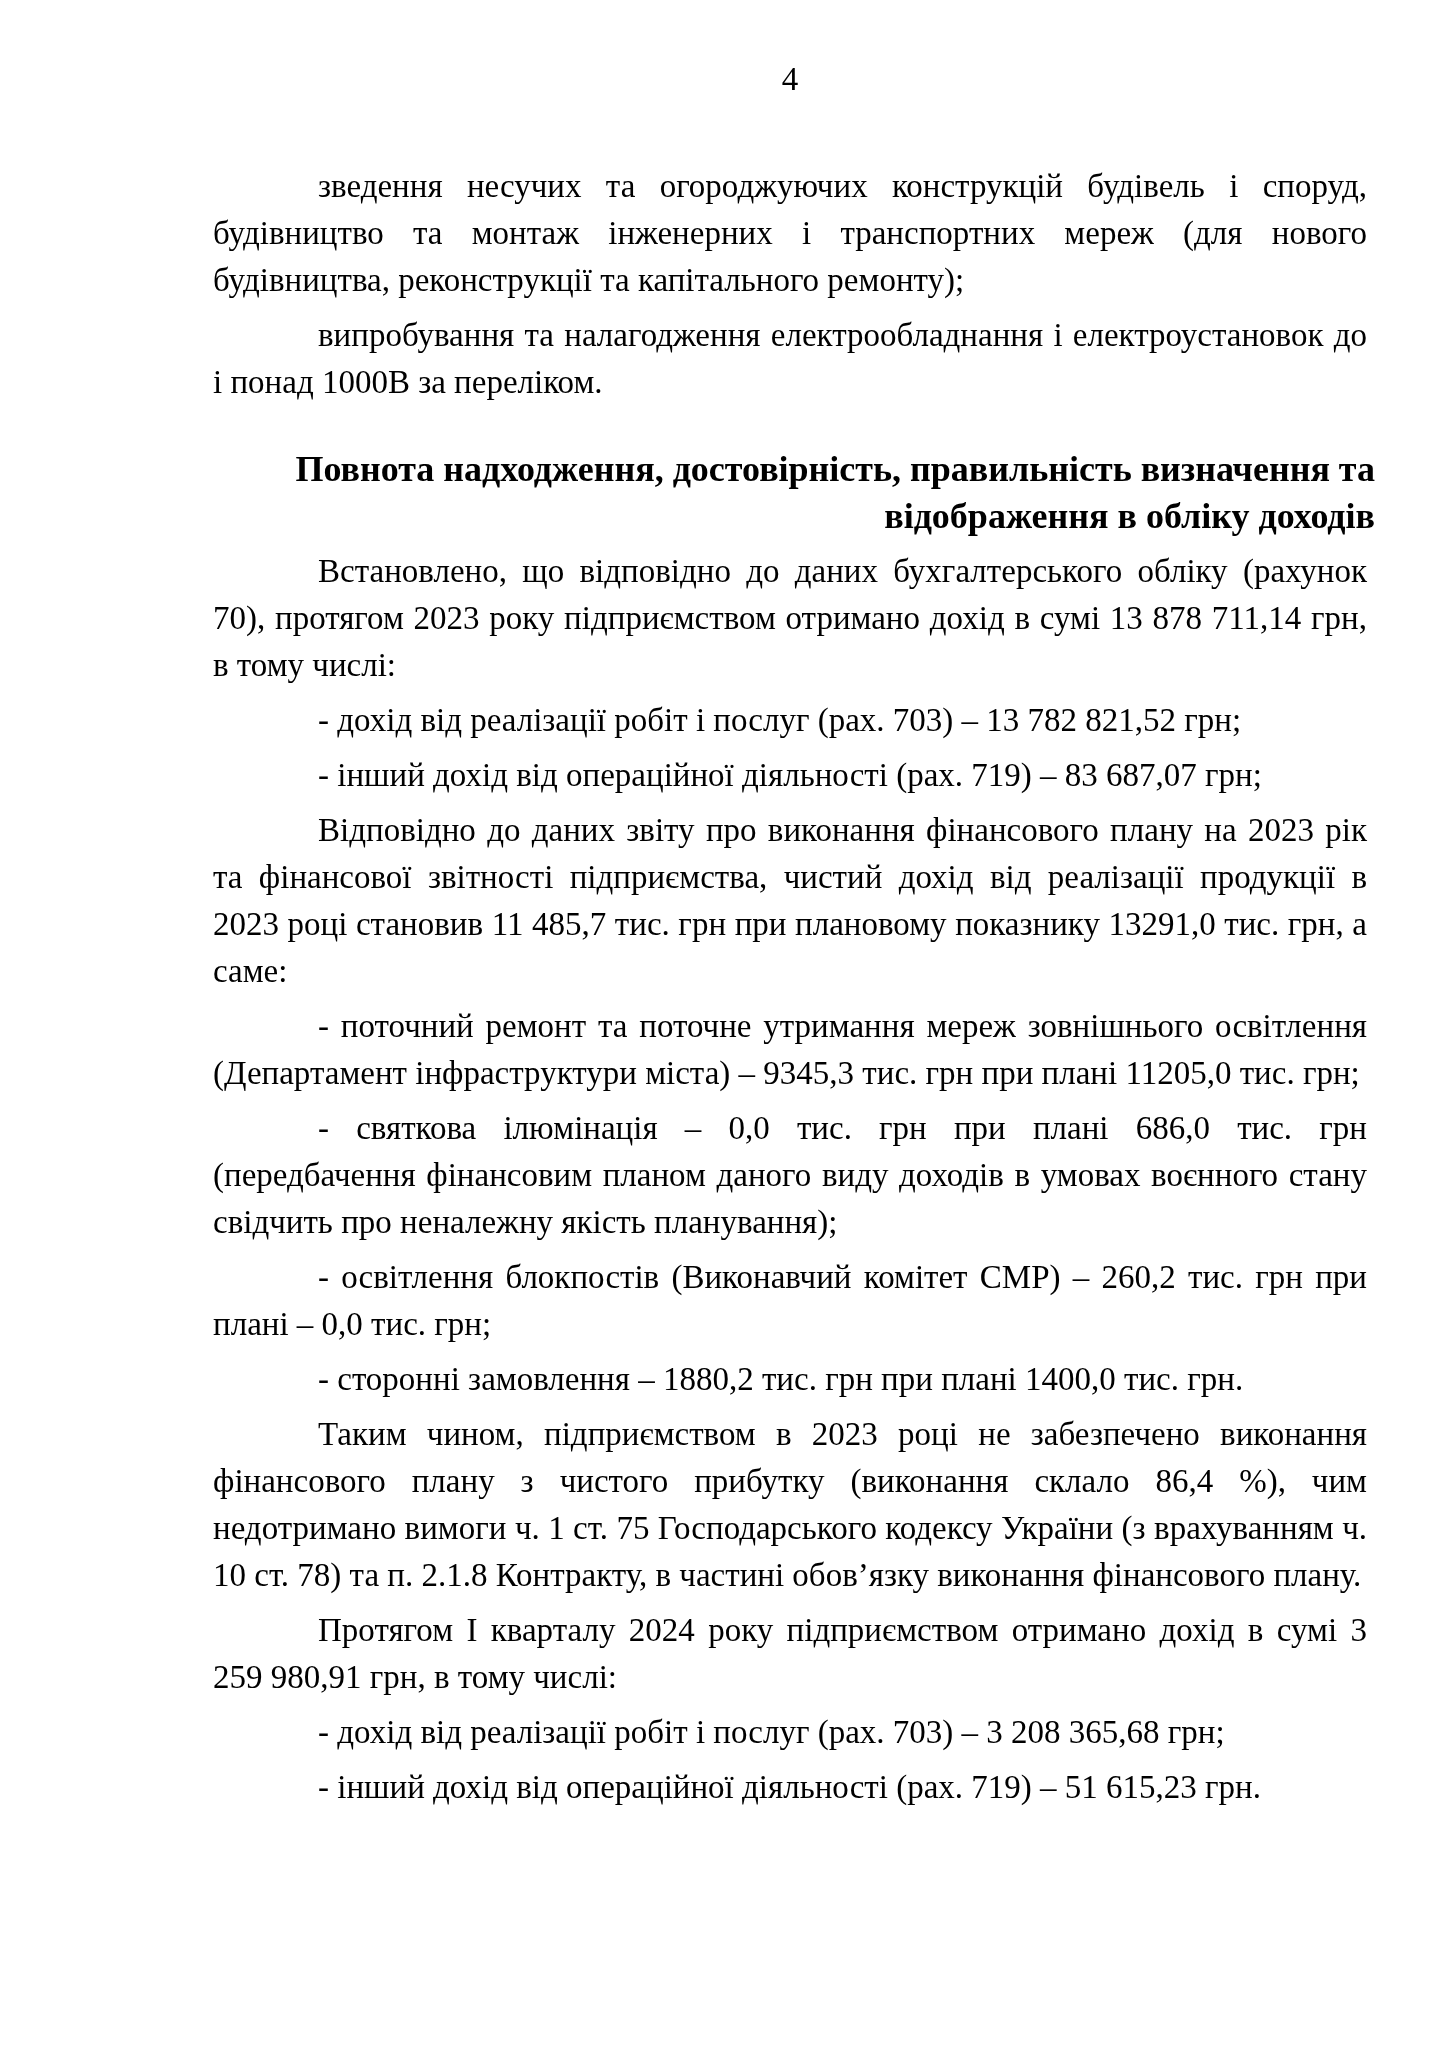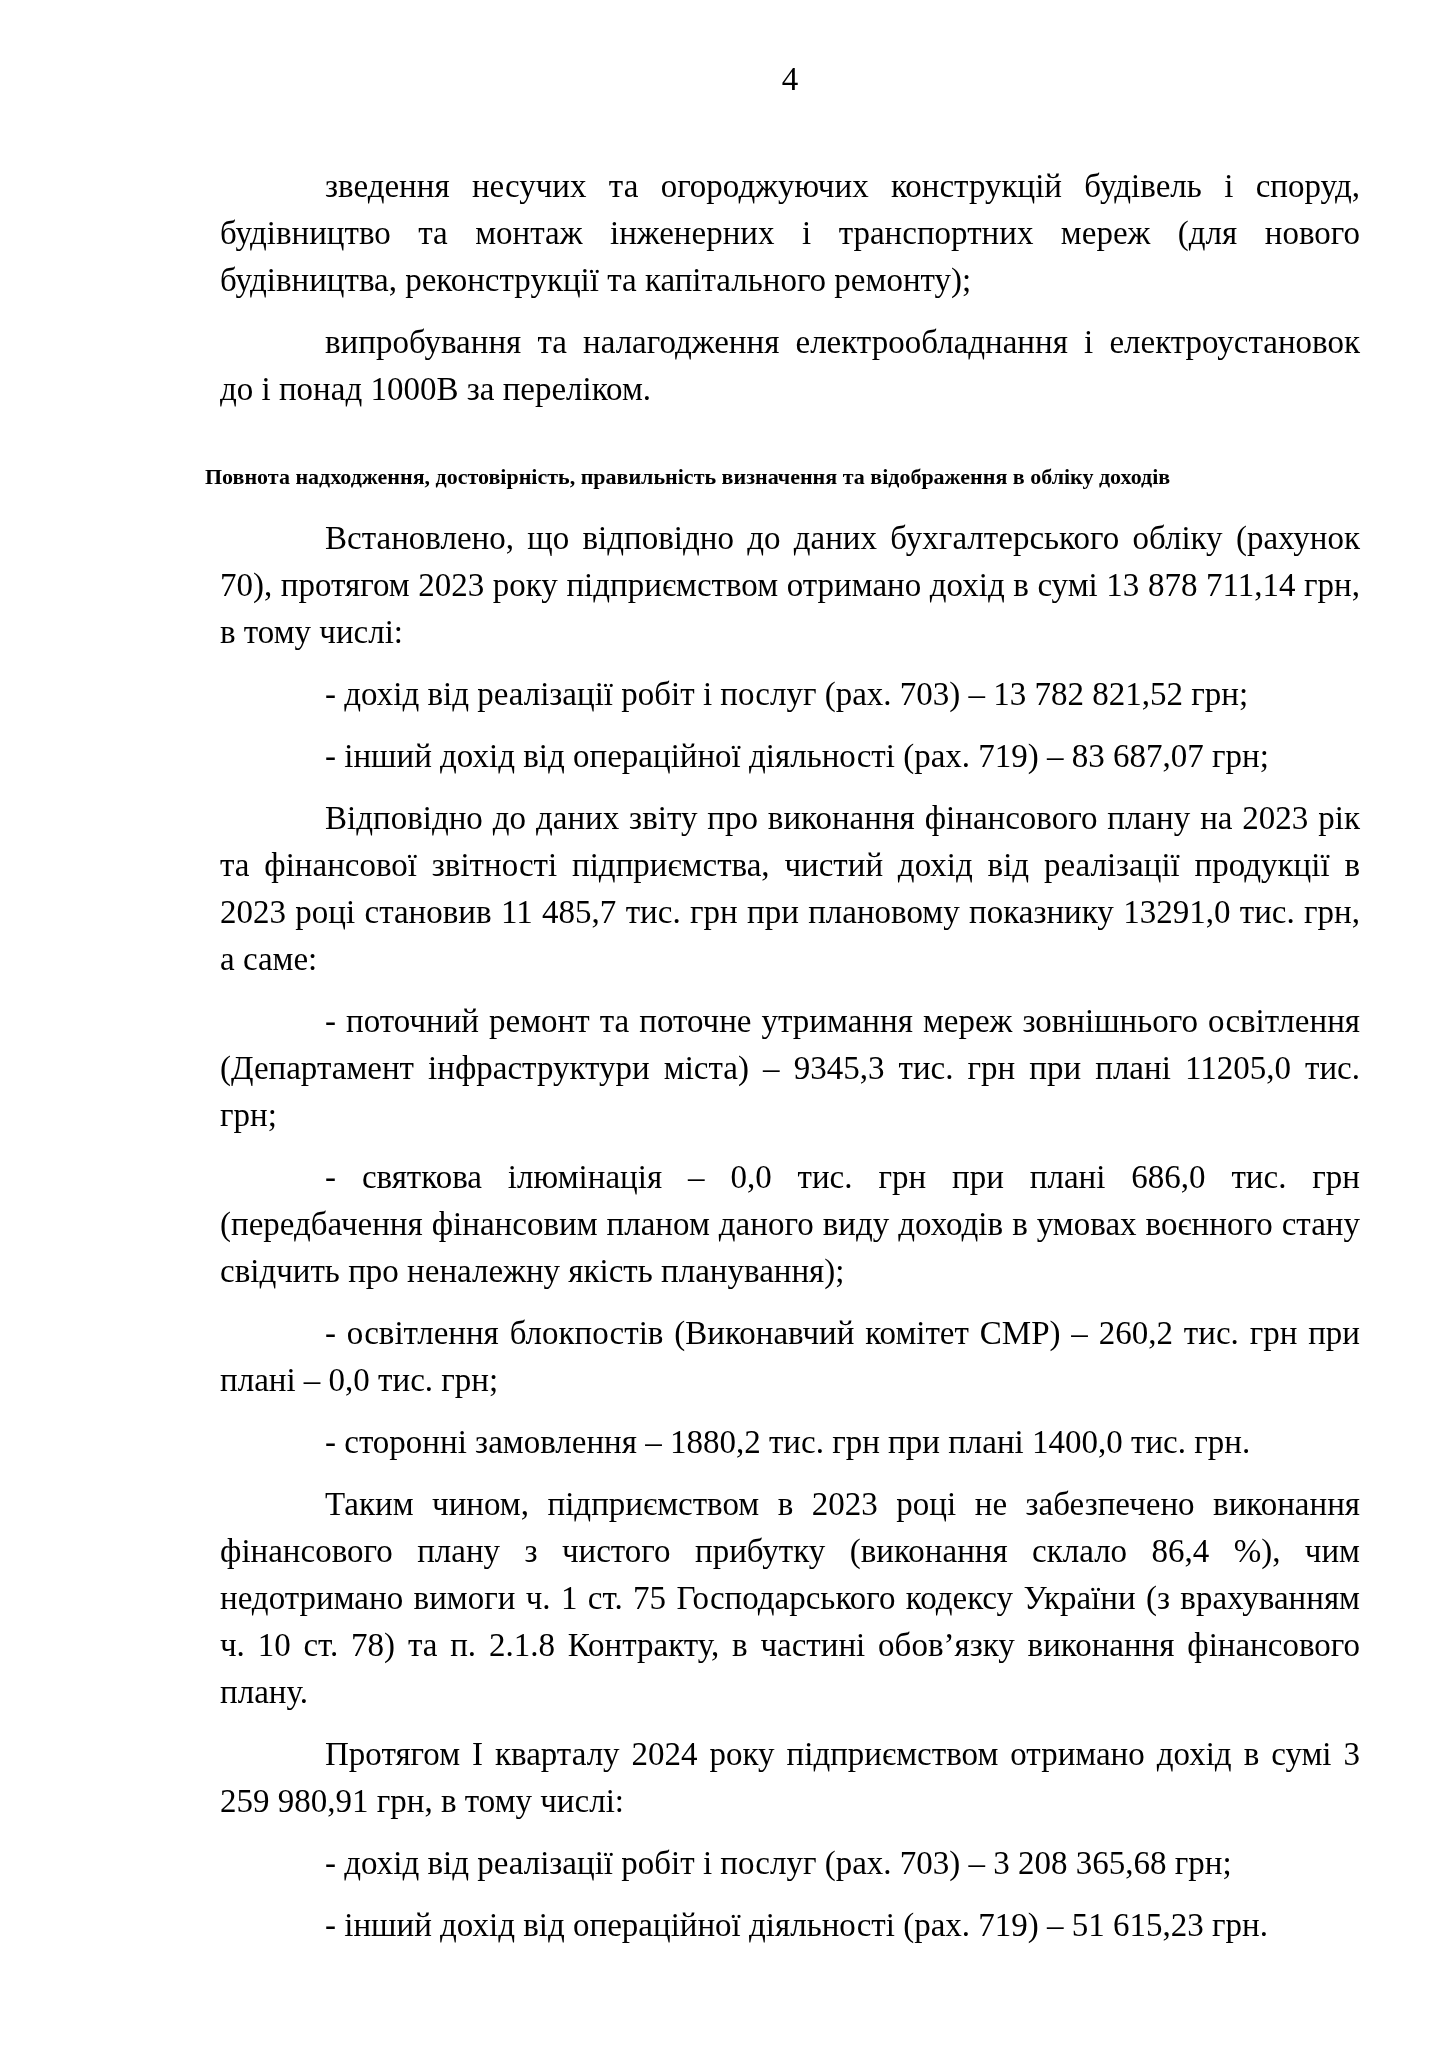--- a/index.html
+++ b/index.html
@@ -18,29 +18,29 @@
     font-size: 33px;
     line-height: 47px;
     color: #000000;
     background: #ffffff;
   }
   .page-number {
     text-align: center;
     margin: 0 0 60px 0;
   }
   .page p {
-    margin: 15px;
+    margin: 8px;
     text-align: justify;
     text-indent: 105px;
   }
   .section-heading {
-    font-size: 22px;
+    font-size: 36px;
     line-height: 47px;
     font-weight: bold;
-    text-align: left;
+    text-align: right;
     text-indent: 0;
     margin: 40px 0 0 0;
   }
   .u {
     text-decoration-thickness: 2px;
     text-underline-offset: 5px;
   }
 </style>
 </head>
 <body>

